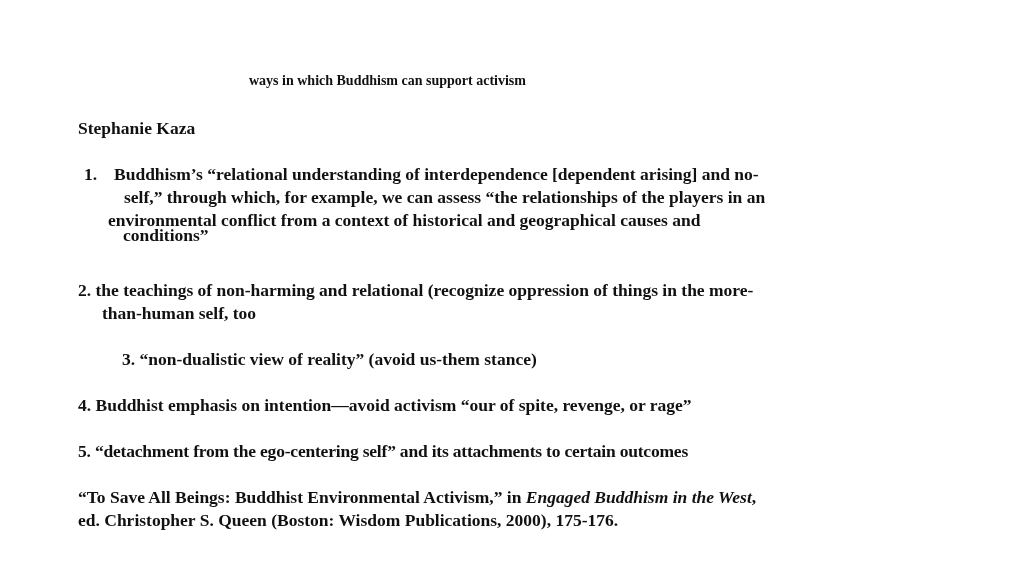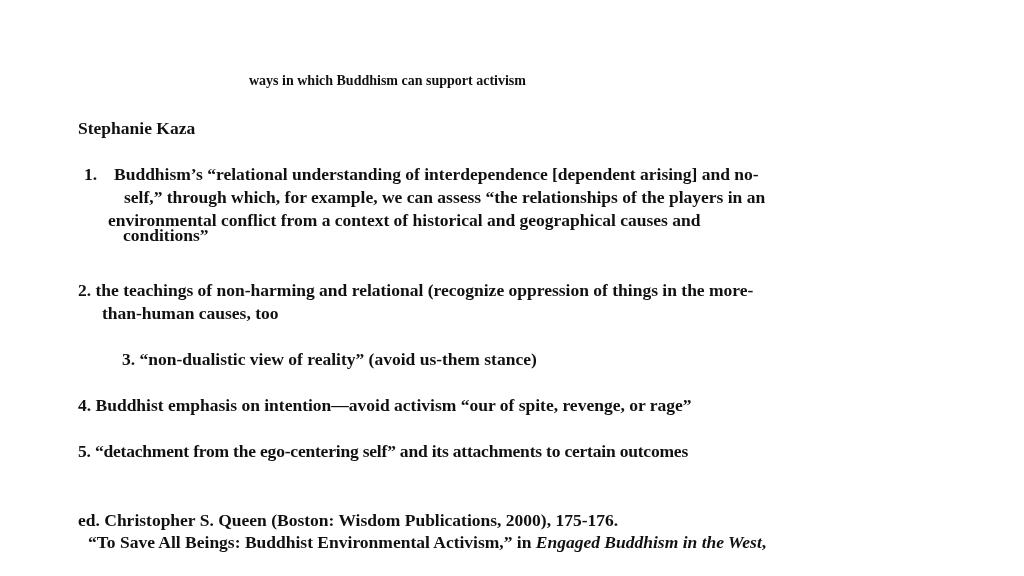--- a/index.html
+++ b/index.html
@@ -55,21 +55,21 @@
     </div>
     <div class="line" style="left:124px; top:186px;">self,” through which, for example, we can assess “the relationships of the players in an</div>
     <div class="line" style="left:108px; top:209px;">environmental conflict from a context of historical and geographical causes and</div>
     <div class="line" style="left:108px; top:224px;margin-left:15px;">conditions”</div>
   </div>
 
   <div>
     <div class="line" style="left:78px; top:279px;">
       <span class="num">2.</span> <span>the teachings of non-harming and relational (recognize oppression of things in the more-</span>
     </div>
-    <div class="line" style="left:102px; top:302px;">than-human causes, too</div>
+    <div class="line" style="left:102px; top:302px;">than-human self, too</div>
   </div>
 
   <div>
     <div class="line" style="left:78px; top:348px;margin-left:44px;">
       <span class="num">3.</span> <span>“non-dualistic view of reality” (avoid us-them stance)</span>
     </div>
   </div>
 
   <div>
     <div class="line" style="left:78px; top:394px;text-align:right;">
@@ -77,19 +77,19 @@
     </div>
   </div>
 
   <div>
     <div class="line" style="left:78px; top:440px; letter-spacing:-0.2px;text-align:center;">
       <span class="num">5.</span> <span>“detachment from the ego-centering self” and its attachments to certain outcomes</span>
     </div>
   </div>
 
   <div>
-    <div class="line" style="left:88px; top:486px;margin-top:45px;">
+    <div class="line" style="left:78px; top:486px;">
       <span>“To Save All Beings: Buddhist Environmental Activism,” in </span><em>Engaged Buddhism in the West</em><span>,</span>
     </div>
     <div class="line" style="left:78px; top:509px;">ed. Christopher S. Queen (Boston: Wisdom Publications, 2000), 175-176.</div>
   </div>
 
 </div>
 
 </body></html>

